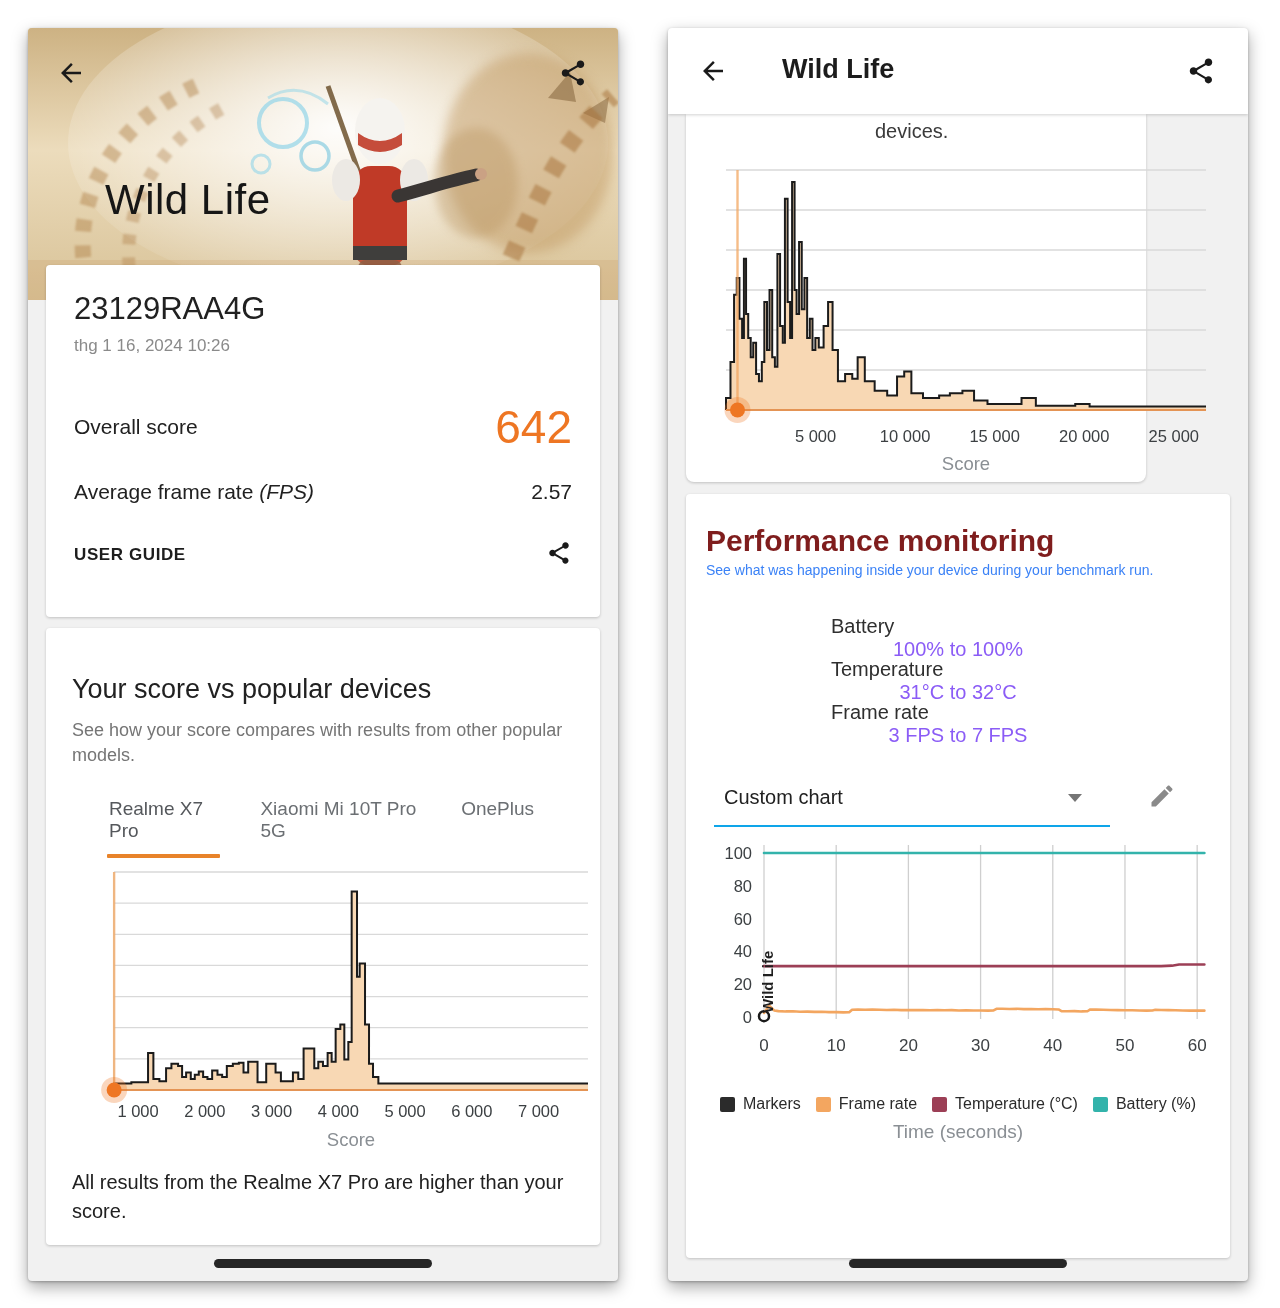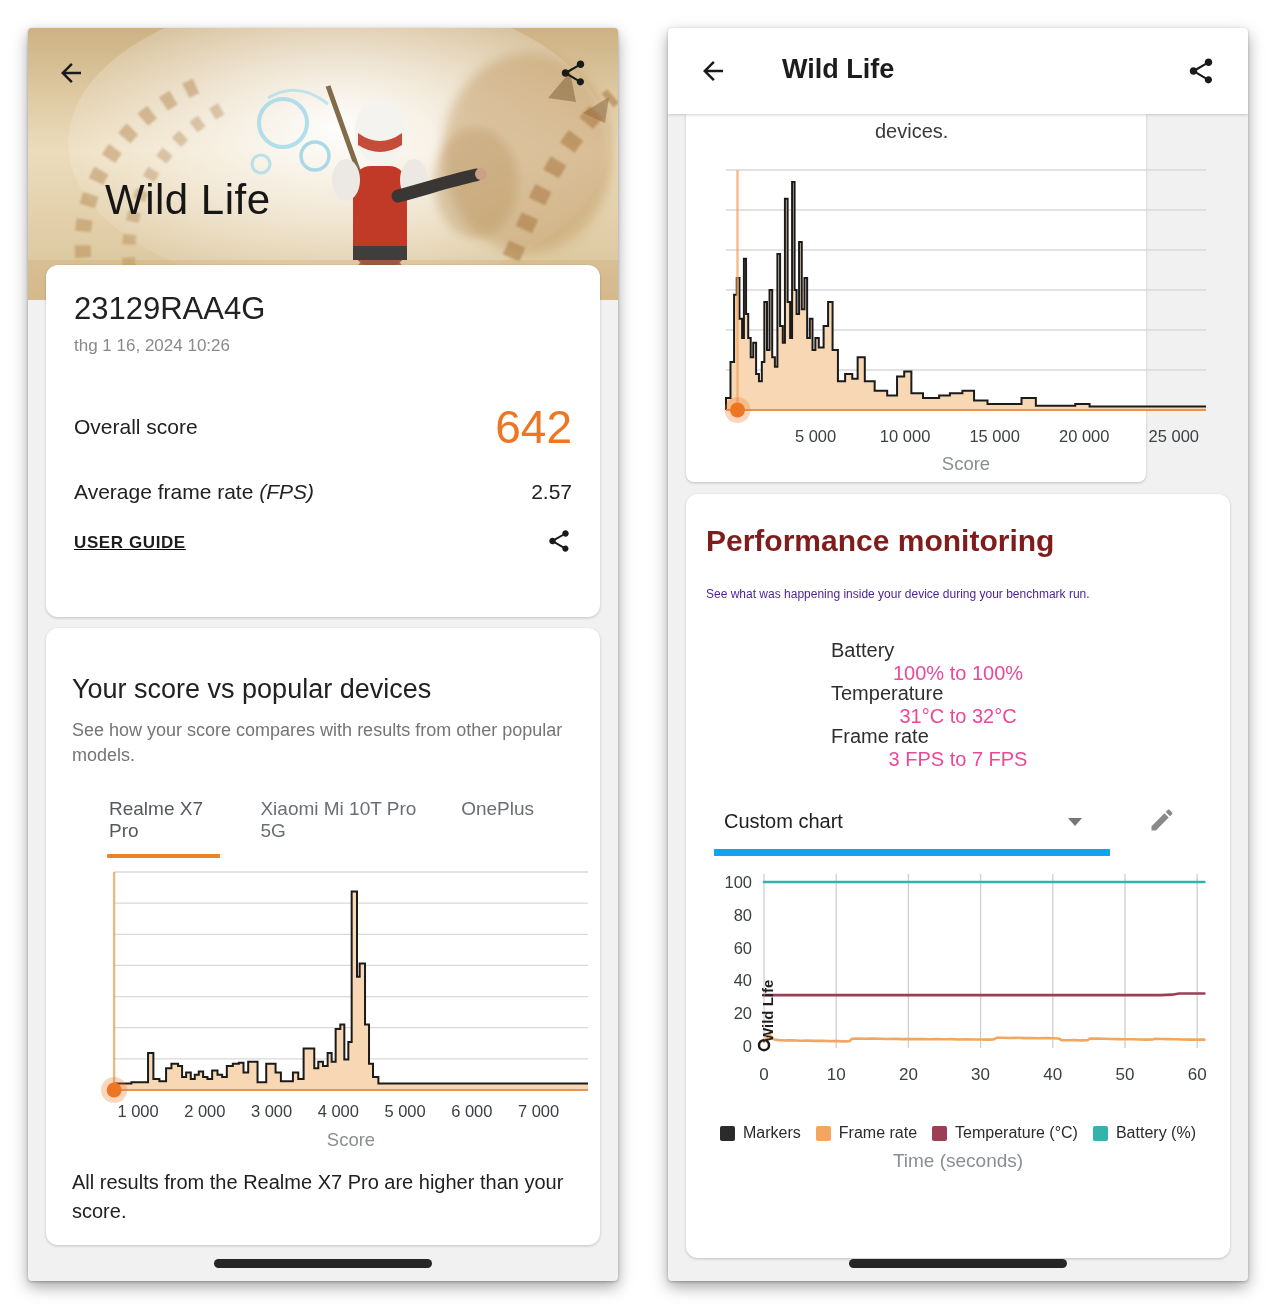--- a/index.html
+++ b/index.html
@@ -12,33 +12,33 @@
   
   .hero{position:relative;width:590px;height:272px;overflow:hidden;background:#e4d3ae;}
   .hero svg{position:absolute;left:0;top:0;}
   .hero-title{position:absolute;left:77px;top:148px;font-size:42px;font-weight:500;color:#161616;letter-spacing:.5px;}
   .icon-btn{position:absolute;width:34px;height:34px;display:flex;align-items:center;justify-content:center;}
   .icon-btn svg{width:30px;height:30px;}
   .hero .back{left:28px;top:30px;}
   .hero .share{left:530px;top:30px;}
 
   
-  .card{position:absolute;background:#ffffff;border-radius:12px;box-shadow:0 1px 3px rgba(0,0,0,.2);}
+  .card{position:absolute;background:#ffffff;border-radius:4px;box-shadow:0 1px 3px rgba(0,0,0,.2);}
   #result-card{left:18px;top:237px;width:554px;height:352px;padding:0;}
   .rc-inner{padding:26px 28px 0 28px;}
   .device-name{font-size:31px;color:#212121;}
   .device-date{font-size:17px;color:#8a8a8a;margin-top:9px;}
   .kv-row{display:flex;justify-content:space-between;align-items:center;}
   .kv-row .k{font-size:21px;color:#212121;text-align:right;}
   .kv-row .k .it{font-style:italic;}
   .overall-row{margin-top:44px;}
   .overall-row .v{font-size:46px;color:#ee7623;}
   .fps-row{margin-top:26px;}
   .fps-row .v{font-size:21px;color:#212121;}
-  .guide-row{margin-top:24px;display:flex;justify-content:space-between;align-items:center;text-decoration:underline;}
+  .guide-row{margin-top:36px;display:flex;justify-content:space-between;align-items:center;}
   .guide-row .label{font-size:17px;font-weight:600;color:#1d1d1d;letter-spacing:.6px;}
   .guide-row svg{width:26px;height:26px;}
 
   #compare-card{left:18px;top:600px;width:554px;height:617px;}
   .cc-inner{padding:46px 26px 0 26px;}
   .cc-title{font-size:27px;color:#212121;}
   .cc-sub{font-size:18px;color:#757575;line-height:25px;margin-top:13px;width:505px;}
   .tabs{display:flex;margin-top:30px;margin-left:35px;}
   .tab{margin-right:38px;cursor:pointer;}
   .tab .t-label{font-size:19px;color:#6b6f73;padding:0 2px 12px 2px;display:inline-block;}
@@ -52,27 +52,27 @@
   .appbar .back{left:28px;top:26px;}
   .appbar .share{left:516px;top:26px;}
   .appbar-title{position:absolute;left:114px;top:26px;font-size:27px;font-weight:700;color:#1c1c1c;}
   #dist-card{left:18px;top:86px;width:460px;height:368px;border-radius:0 0 8px 8px;}
   .devices-line{position:absolute;left:189px;top:6px;font-size:20px;color:#3a3a3a;}
   #dist-card svg{position:absolute;left:0;top:34px;}
 
   #perf-card{left:18px;top:466px;width:544px;height:764px;}
   .pc-inner{padding:30px 20px 0 20px;}
   .pc-title{font-size:30px;color:#7f1d1d;font-weight:bold;}
-  .pc-sub{font-size:12px;color:#4c1d95;line-height:25px;margin-top:24px;width:480px;}
+  .pc-sub{font-size:14px;color:#3b82f6;line-height:25px;margin-top:0;width:480px;}
   .stats{margin-top:32px;}
   .stat-row{display:flex;height:43px;align-items:center;flex-direction:column;}
   .stat-row .k{width:254px;font-size:20px;color:#2f2f2f;}
-  .stat-row .v{font-size:20px;color:#ec4899;}
+  .stat-row .v{font-size:20px;color:#8b5cf6;}
   .selector-row{margin-top:36px;display:flex;align-items:flex-start;}
-  .selector{position:relative;margin-left:8px;width:386px;border-bottom:7px solid #0ea5e9;padding:6px 0 16px 10px;}
+  .selector{position:relative;margin-left:8px;width:386px;border-bottom:2px solid #0ea5e9;padding:6px 0 16px 10px;}
   .selector .sel-value{font-size:20px;color:#212121;}
   .selector .chev{position:absolute;right:28px;top:14px;width:0;height:0;
       border-left:7px solid transparent;border-right:7px solid transparent;border-top:8px solid #757575;}
   .edit-btn{margin-left:38px;margin-top:2px;width:32px;height:32px;}
   .edit-btn svg{width:28px;height:28px;}
   .legend{display:flex;justify-content:center;align-items:center;margin-top:24px;gap:15px;}
   .legend .li{display:flex;align-items:center;gap:8px;font-size:16px;color:#2b2b2b;}
   .legend .sw{width:15px;height:15px;border-radius:2px;display:inline-block;}
   .time-label{text-align:center;font-size:19px;color:#8a8f94;margin-top:8px;}
 

